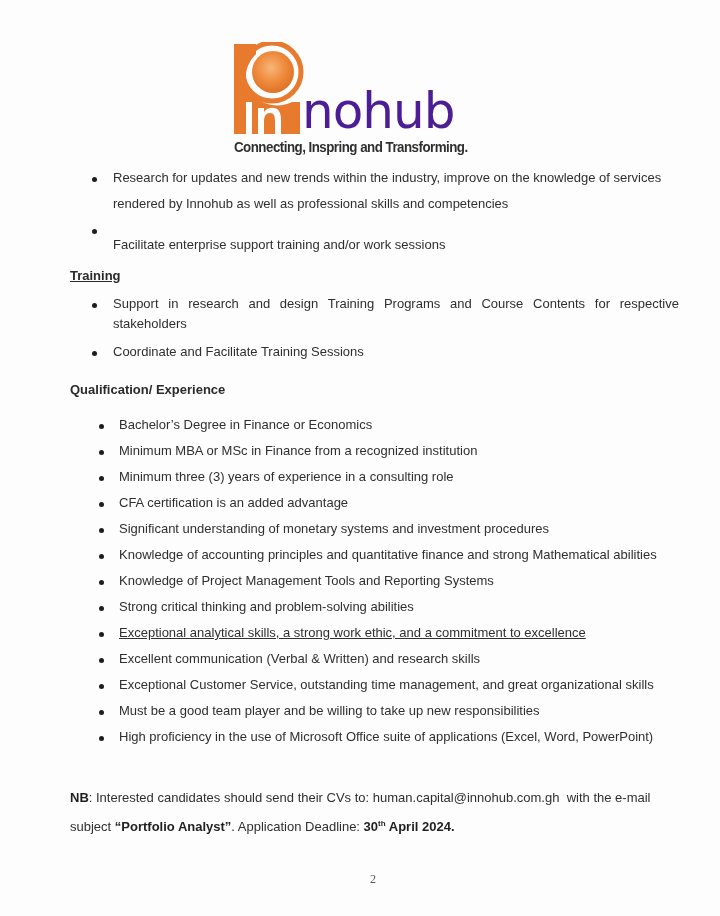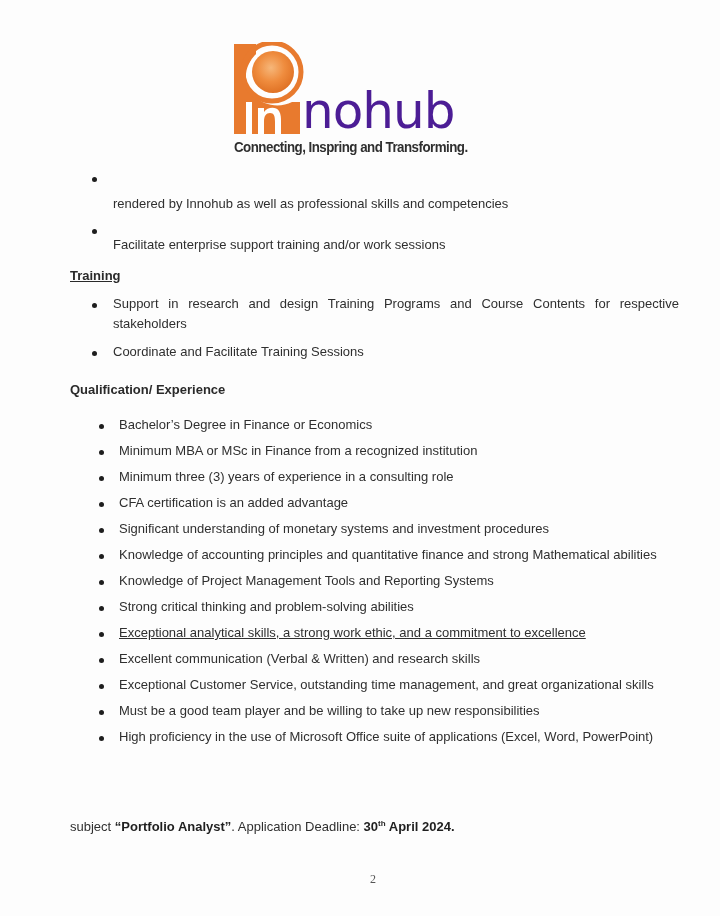--- a/index.html
+++ b/index.html
@@ -122,20 +122,21 @@
 
       <path d="M24 92 V66 H30 V70 C 33 65, 42 64, 45 69 C 47 72, 47 76, 47 80 V92 H41 V80 C 41 74, 40 71, 36 71 C 32 71, 30 74, 30 79 V92 Z" fill="#ffffff"></path>
 
       <rect x="58" y="60" width="8" height="32" fill="#e87a2e"></rect>
     </svg>
     <span class="logo-word">nohub</span>
     <span class="logo-tagline">Connecting, Inspring and Transforming.</span>
   </div>
 
   <div class="dot" style="left:92px; top:177px;"></div>
+  <div class="bullet-row text" style="left:113px; top:170px;">Research for updates and new trends within the industry, improve on the knowledge of services</div>
   <div class="bullet-row text" style="left:113px; top:196px;">rendered by Innohub as well as professional skills and competencies</div>
 
   <div class="dot" style="left:92px; top:229px;"></div>
   <div class="bullet-row text" style="left:113px; top:222px;margin-top:15px;">Facilitate enterprise support training and/or work sessions</div>
 
   <div class="heading underline" style="left:70px; top:268px;">Training</div>
 
   <div class="dot" style="left:92px; top:303px;"></div>
   <div class="justified text" style="left:113px; top:296px; width:566px;">Support in research and design Training Programs and Course Contents for respective</div>
   <div class="bullet-row text" style="left:113px; top:316px;">stakeholders</div>
@@ -167,18 +168,21 @@
       <div class="dot" style="left: 99px; top: 658px;"></div>
       <div class="bullet-row text" style="left: 119px; top: 651px;">Excellent communication (Verbal &amp; Written) and research skills</div>
       <div class="dot" style="left: 99px; top: 684px;"></div>
       <div class="bullet-row text" style="left: 119px; top: 677px;">Exceptional Customer Service, outstanding time management, and great organizational skills</div>
       <div class="dot" style="left: 99px; top: 710px;"></div>
       <div class="bullet-row text" style="left: 119px; top: 703px;">Must be a good team player and be willing to take up new responsibilities</div>
       <div class="dot" style="left: 99px; top: 736px;"></div>
       <div class="bullet-row text" style="left: 119px; top: 729px;">High proficiency in the use of Microsoft Office suite of applications (Excel, Word, PowerPoint)</div>
     </div>
 
+  <div class="bullet-row text" style="left:70px; top:790px;">
+    <b>NB</b><span>: Interested candidates should send their CVs to: </span><span>human.capital@innohub.com.gh</span><span style="white-space:pre;">  with the e-mail</span>
+  </div>
   <div class="bullet-row text" style="left:70px; top:816px;">
     <span style="white-space:pre;">subject </span><b>“Portfolio Analyst”</b><span style="white-space:pre;">. Application Deadline: </span><b><span>30</span><sup>th</sup><span style="white-space:pre;"> April 2024</span><span>.</span></b>
   </div>
 
   <div class="page-num">2</div>
 </div>
 
 </body></html>

